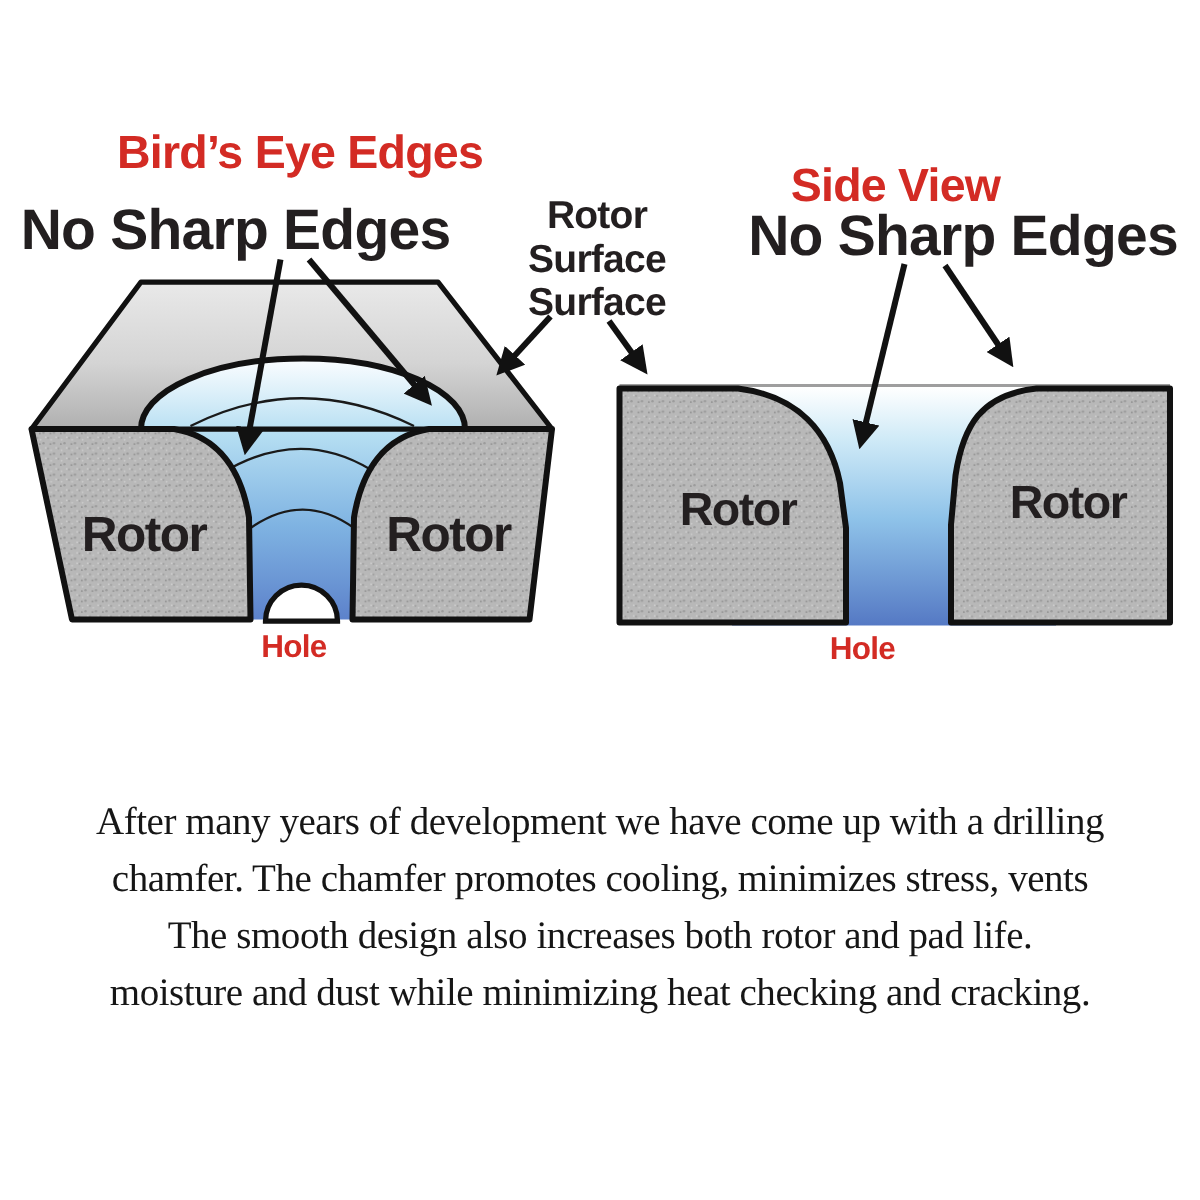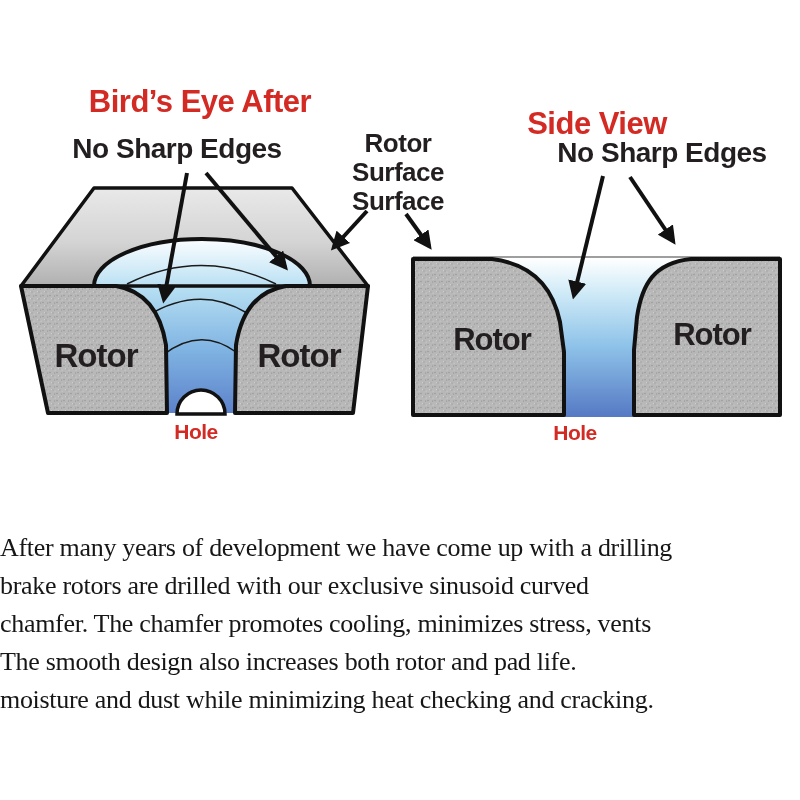--- a/index.html
+++ b/index.html
@@ -8,27 +8,27 @@
     font-family:"Liberation Sans",sans-serif;overflow:hidden;
   }
   .art{position:absolute;left:0;top:0;}
   .lbl{
     position:absolute;transform:translateX(-50%);
     font-weight:bold;white-space:nowrap;line-height:1;color:#231f20;
     letter-spacing:-0.5px;
   }
   .red{color:#d32b24;}
   .title{font-size:31px;}
-  .sub{font-size:28px;margin-left:20px;}
+  .sub{font-size:38px;}
   .rotor{font-size:33px;letter-spacing:-1px;}
   .rotor-sv{font-size:31px;letter-spacing:-1px;}
   .hole{font-size:21px;}
   .rbs{font-size:26px;line-height:29px;text-align:center;letter-spacing:-0.5px;}
   .para{
-    position:absolute;left:0;right:0;top:529px;text-align:left;
+    position:absolute;left:0;right:0;top:529px;text-align:center;
     font-family:"Liberation Serif",serif;font-size:26px;line-height:38px;
     color:#161616;letter-spacing:-0.3px;
   }
   .para div{white-space:pre;}
 </style>
 </head>
 <body>
 
 <div class="stage">
 
@@ -103,21 +103,21 @@
     <g stroke="#111" stroke-width="4" fill="none">
       <path d="M187,173 L164,299" marker-end="url(#ah)"></path>
       <path d="M206,173 L285,267" marker-end="url(#ah)"></path>
       <path d="M367,211 L334,247" marker-end="url(#ah)"></path>
       <path d="M406,214 L429,246" marker-end="url(#ah)"></path>
       <path d="M603,176 L574,295" marker-end="url(#ah)"></path>
       <path d="M630,177 L673,241" marker-end="url(#ah)"></path>
     </g>
   </svg>
 
-  <div class="lbl red title" style="left:200px;top:86px;">Bird’s Eye After</div>
+  <div class="lbl red title" style="left:200px;top:86px;">Bird’s Eye Edges</div>
   <div class="lbl sub" style="left:157px;top:135px;">No Sharp Edges</div>
 
   <div class="lbl rbs" style="left:398px;top:129px;">
     <div>Rotor</div>
     <div>Surface</div>
     <div>Surface</div>
   </div>
 
   <div class="lbl red title" style="left:597px;top:88px;margin-top:20px;">Side View</div>
   <div class="lbl sub" style="left:642px;top:139px;">No Sharp Edges</div>
@@ -125,19 +125,18 @@
   <div class="lbl rotor" style="left:96px;top:339px;">Rotor</div>
   <div class="lbl rotor" style="left:299px;top:339px;">Rotor</div>
   <div class="lbl red hole" style="left:196px;top:421px;">Hole</div>
 
   <div class="lbl rotor-sv" style="left:492px;top:324px;">Rotor</div>
   <div class="lbl rotor-sv" style="left:712px;top:319px;">Rotor</div>
   <div class="lbl red hole" style="left:575px;top:422px;">Hole</div>
 
   <div class="para">
     <div>After many years of development we have come up with a drilling</div>
-    <div>brake rotors are drilled with our exclusive sinusoid curved</div>
     <div>chamfer. The chamfer promotes cooling, minimizes stress, vents</div>
     <div>The smooth design also increases both rotor and pad life.</div>
     <div>moisture and dust while minimizing heat checking and cracking.</div>
   </div>
 
 </div>
 
 </body></html>

